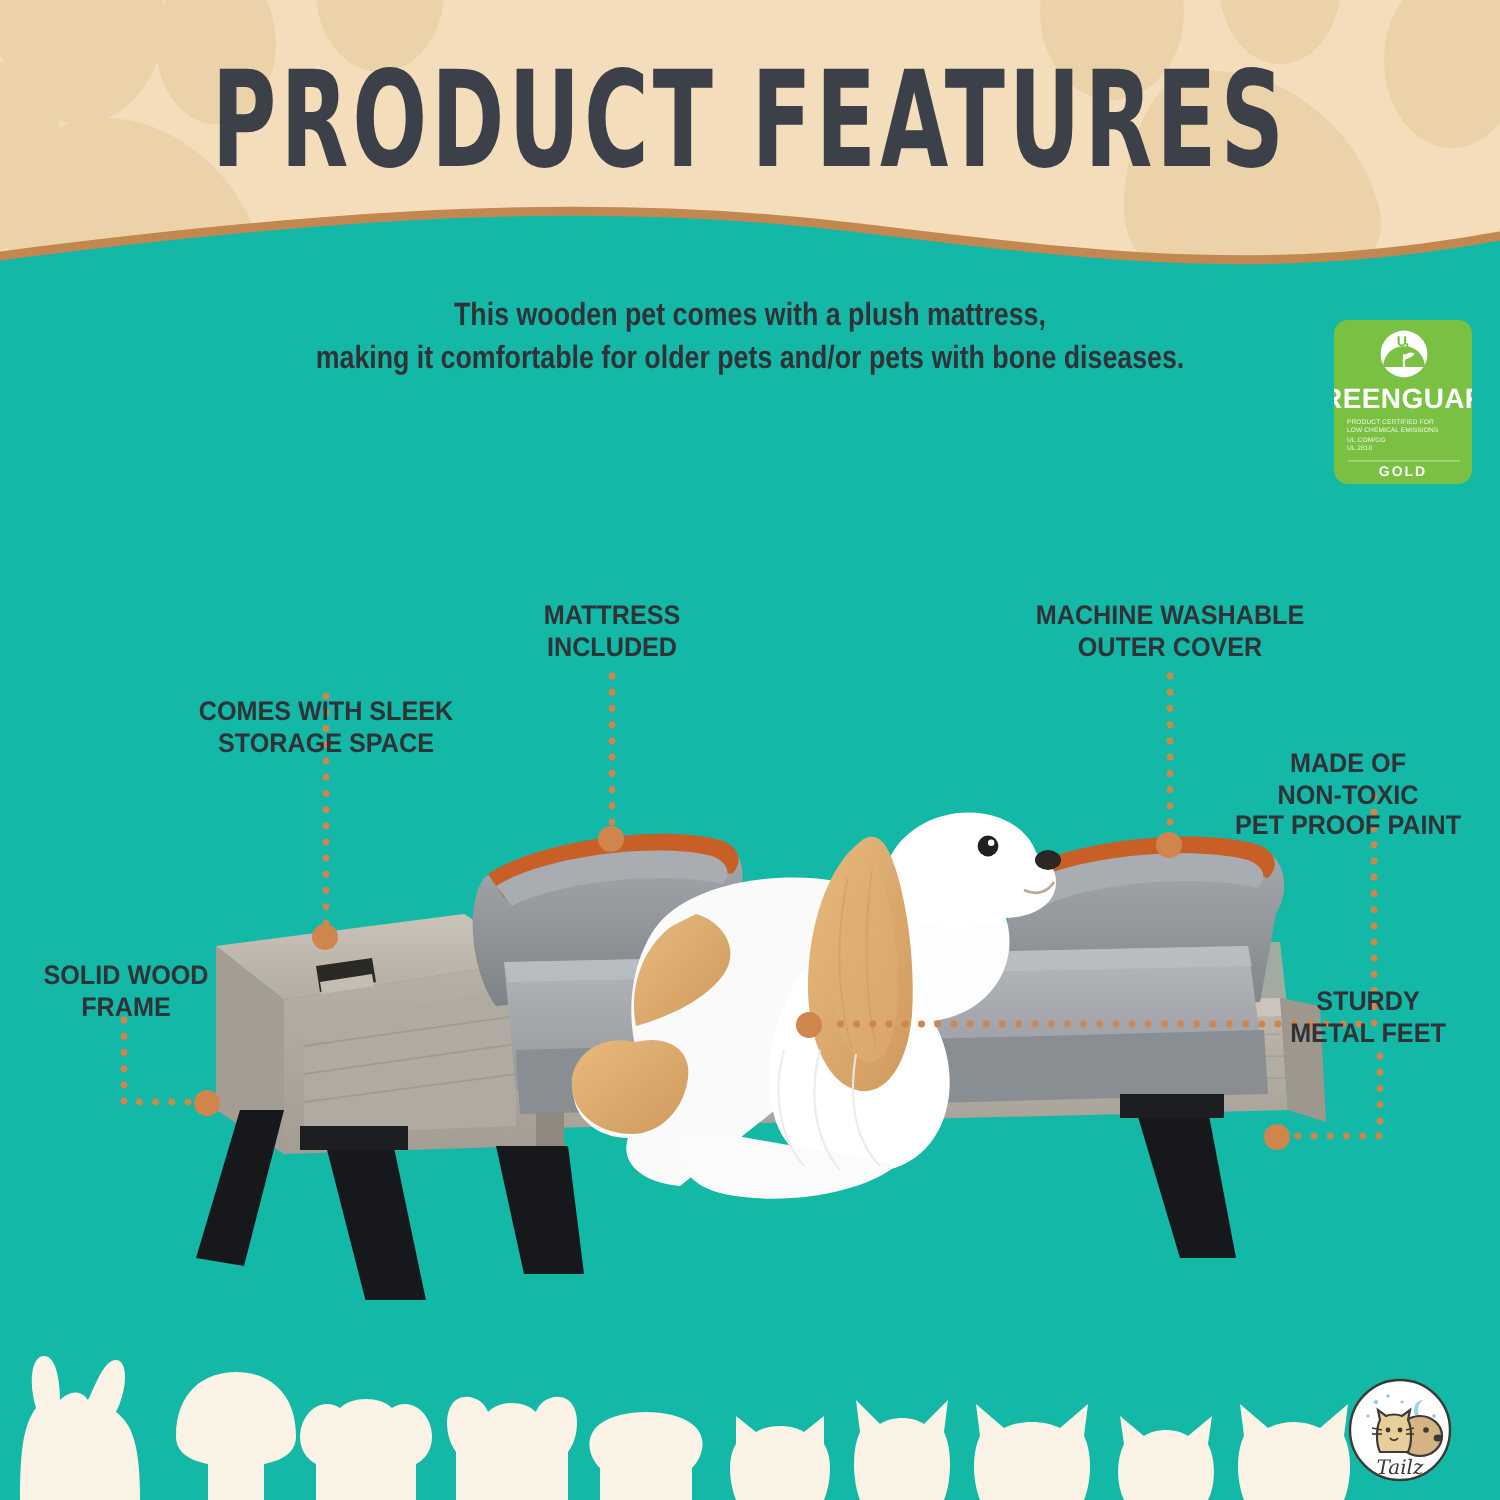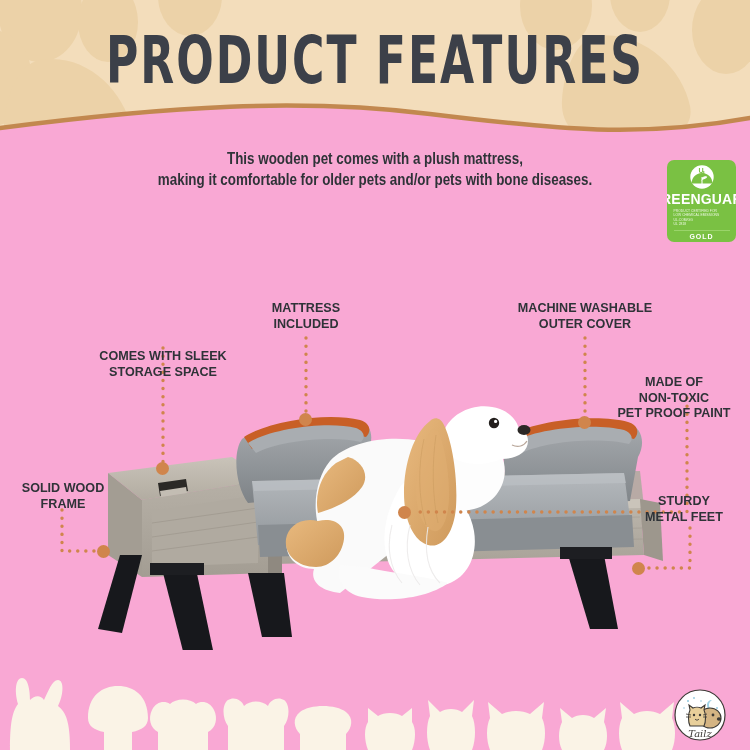--- a/index.html
+++ b/index.html
@@ -1,21 +1,21 @@
 <!DOCTYPE html>
 <html><head>
 <meta charset="utf-8">
 <style>
   html,body{margin:0;padding:0;}
   body{
     width:750px;height:750px;overflow:hidden;
     font-family:"Liberation Sans",sans-serif;
     background:#ffffff;position:relative;
   }
-  #stage{position:relative;width:750px;height:750px;overflow:hidden;background:#f9a8d4;}
+  #stage{position:relative;width:750px;height:750px;overflow:hidden;background:#14b8a6;}
 
   
   .header-wrap{position:absolute;left:0;top:0;width:750px;height:140px;overflow:hidden;}
   .header-svg{position:absolute;left:0;top:0;}
   .title{
     position:absolute;left:0;top:22px;width:750px;text-align:center;
     font-family:"DejaVu Sans Condensed","Liberation Sans",sans-serif;
     font-size:49px;font-weight:bold;letter-spacing:2px;
     color:#3c4049;
     transform:scale(1.0,1.36);transform-origin:center top;

